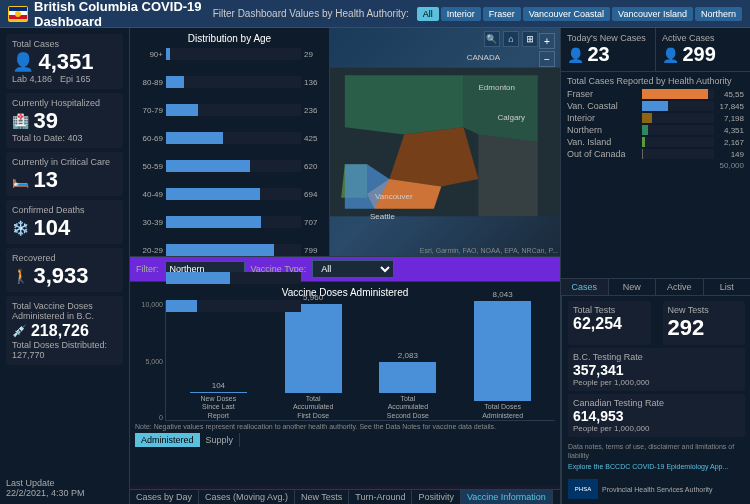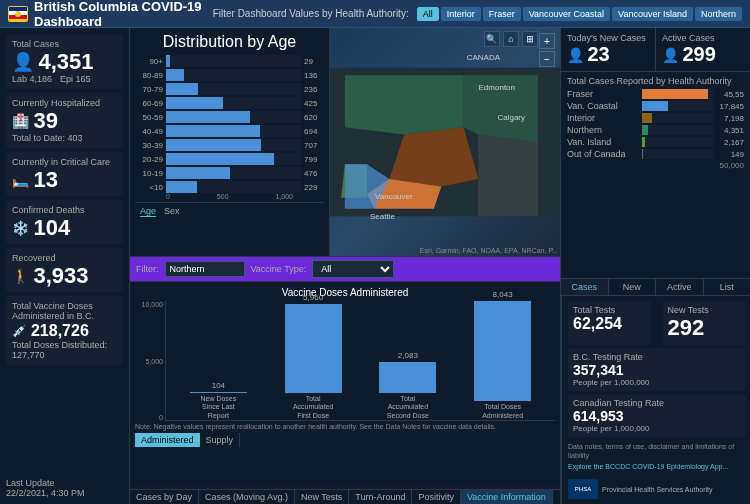--- a/index.html
+++ b/index.html
@@ -22,22 +22,22 @@
     .stat-card { background: #162030; border-radius: 3px; padding: 5px 6px; }
     .stat-label { font-size: 9px; color: #aaa; margin-bottom: 2px; }
     .stat-value { font-size: 22px; font-weight: bold; color: #fff; line-height: 1; }
     .stat-sub { display: flex; gap: 8px; font-size: 9px; color: #aaa; margin-top: 1px; }
     .last-update { font-size: 9px; color: #aaa; margin-top: auto; }
 
     
     .center-section { flex: 1; display: flex; flex-direction: column; }
     .center-top { display: flex; height: 228px; }
     .chart-area { width: 200px; background: #0d1b2a; border-right: 1px solid #2a3a4a; padding: 5px; }
-    .chart-title { font-size: 16px; color: #fff; text-align: center; margin-bottom: 4px; }
-    .bar-chart { display: flex; flex-direction: column; gap: 2px; }
+    .chart-title { font-size: 10px; color: #fff; text-align: center; margin-bottom: 4px; }
+    .bar-chart { display: flex; flex-direction: column; gap: 16px; }
     .bar-row { display: flex; align-items: center; gap: 3px; }
     .bar-label { font-size: 8px; color: #aaa; width: 28px; text-align: right; }
     .bar-container { flex: 1; height: 12px; background: #162030; position: relative; }
     .bar-fill { height: 100%; background: #4a90d9; }
     .bar-value { font-size: 8px; color: #aaa; width: 20px; }
     .chart-tabs { display: flex; gap: 8px; padding: 3px 5px; border-top: 1px solid #2a3a4a; }
     .chart-tab { font-size: 9px; color: #aaa; cursor: pointer; }
     .chart-tab.active { color: #5bc0de; border-bottom: 1px solid #5bc0de; }
     
     

